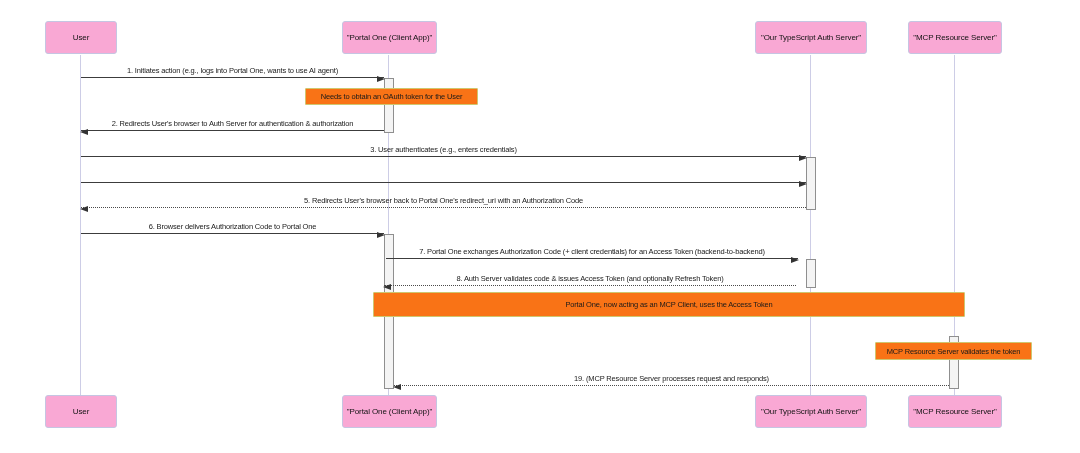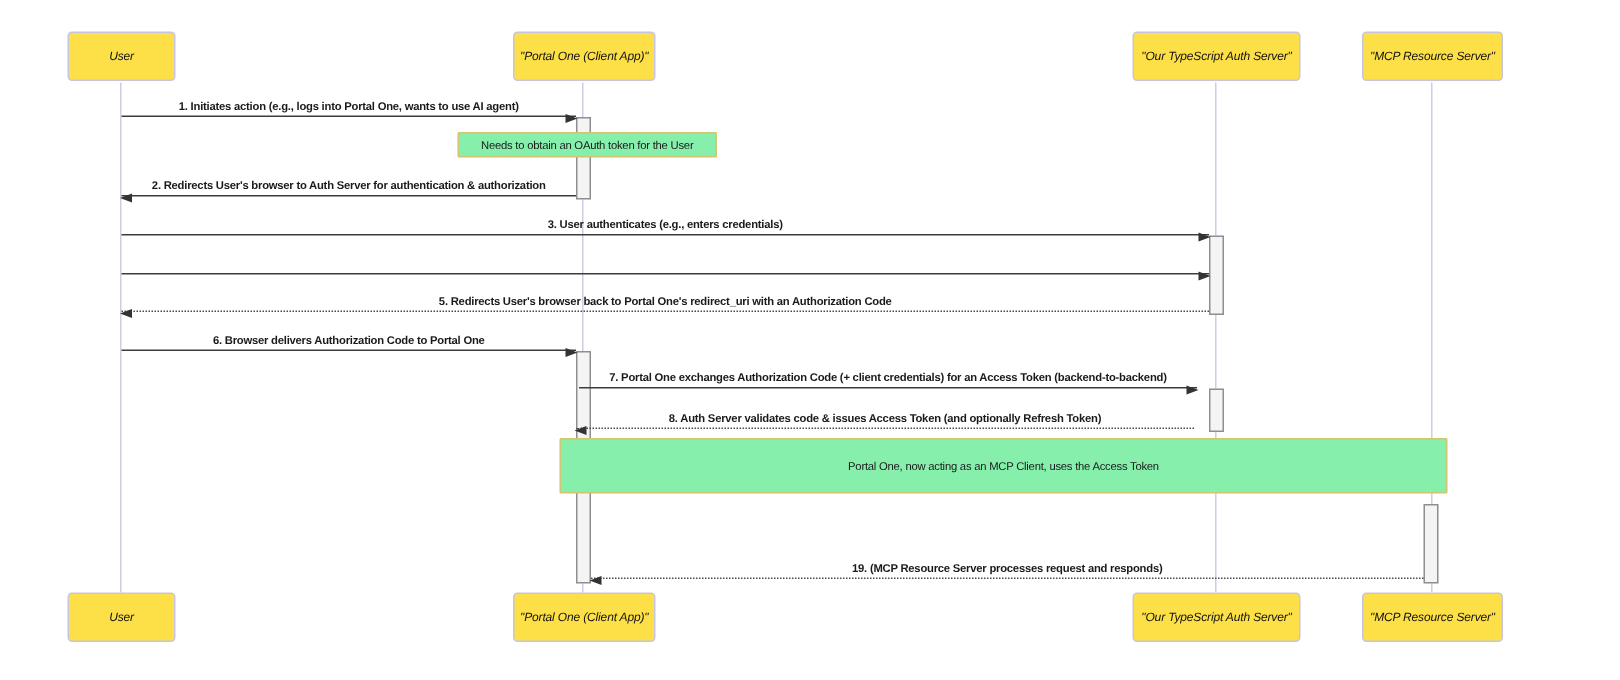--- a/index.html
+++ b/index.html
@@ -3,36 +3,36 @@
 <meta charset="utf-8">
 <style>
   html,body { margin:0; padding:0; background:#ffffff; }
   .canvas {
     position:relative; width:1080px; height:453px; background:#ffffff;
     font-family:"Liberation Sans","DejaVu Sans",sans-serif; overflow:hidden;
   }
   .lifeline { position:absolute; top:55px; height:340px; width:1px; background:#cdcde6; z-index:1; }
   .activation { position:absolute; width:8px; background:#f4f4f4; border:1px solid #8f8f8f; z-index:2; }
   .actor {
-    position:absolute; height:33px; background:#fde047; border:1px solid #c5c5e2; border-radius:3px;
+    position:absolute; height:33px; background:#f9a8d4; border:1px solid #c5c5e2; border-radius:3px;
     display:flex; align-items:center; justify-content:center; text-align:center;
-    font-size:8px; letter-spacing:-0.1px; color:#121212; z-index:5; box-sizing:border-box; white-space:nowrap;font-style:italic;
+    font-size:8px; letter-spacing:-0.1px; color:#121212; z-index:5; box-sizing:border-box; white-space:nowrap;
   }
-  .msg { position:absolute; height:14px; z-index:3;font-weight:bold; }
+  .msg { position:absolute; height:14px; z-index:3; }
   .msg-label {
     position:absolute; left:-60px; right:-60px; bottom:3px; text-align:center;
     font-size:7.5px; letter-spacing:-0.15px; color:#1a1a1a; white-space:nowrap;
   }
   .msg-line { position:absolute; left:0; right:0; bottom:0; height:0; border-top:1px solid #3c3c3c; }
   .msg-line.dotted { border-top:1px dotted #4a4a4a; }
   .arr { position:absolute; width:0; height:0; bottom:-4px; }
   .arr-r { right:-1px; border-left:8px solid #333; border-top:3.5px solid transparent; border-bottom:3.5px solid transparent; }
   .arr-l { left:-1px; border-right:8px solid #333; border-top:3.5px solid transparent; border-bottom:3.5px solid transparent; }
   .note {
-    position:absolute; background:#86efac; border:1px solid #cfc66f; border-radius:1px;
+    position:absolute; background:#f97316; border:1px solid #cfc66f; border-radius:1px;
     display:flex; align-items:center; justify-content:center; text-align:center;
     font-size:7.5px; letter-spacing:-0.15px; color:#1a1a1a; z-index:4; box-sizing:border-box; white-space:nowrap;
   }
 </style>
 </head>
 <body>
 
 <div class="canvas">
 
   <div class="lifeline" style="left:80px"></div>
@@ -94,21 +94,22 @@
   </div>
 
 
   <div class="msg" style="left:394px; top:372px; width:555px">
     <div class="msg-label">19. (MCP Resource Server processes request and responds)</div>
     <div class="msg-line dotted"></div>
     <div class="arr arr-l"></div>
   </div>
 
   <div class="note" style="left:305px; top:88px;  width:173px; height:17px">Needs to obtain an OAuth token for the User</div>
-  <div class="note" style="left:373px; top:292px; width:592px; height:37px">Portal One, now acting as an MCP Client, uses the Access Token</div>
+  <div class="note" style="left:373px; top:292px; width:592px; height:25px">Portal One, now acting as an MCP Client, uses the Access Token</div>
+  <div class="note" style="left:875px; top:342px; width:157px; height:18px">MCP Resource Server validates the token</div>
 
   <div class="actor" style="left:45px;  top:21px; width:72px">User</div>
   <div class="actor" style="left:342px; top:21px; width:95px">"Portal One (Client App)"</div>
   <div class="actor" style="left:755px; top:21px; width:112px">"Our TypeScript Auth Server"</div>
   <div class="actor" style="left:908px; top:21px; width:94px">"MCP Resource Server"</div>
 
   <div class="actor" style="left:45px;  top:395px; width:72px">User</div>
   <div class="actor" style="left:342px; top:395px; width:95px">"Portal One (Client App)"</div>
   <div class="actor" style="left:755px; top:395px; width:112px">"Our TypeScript Auth Server"</div>
   <div class="actor" style="left:908px; top:395px; width:94px">"MCP Resource Server"</div>

